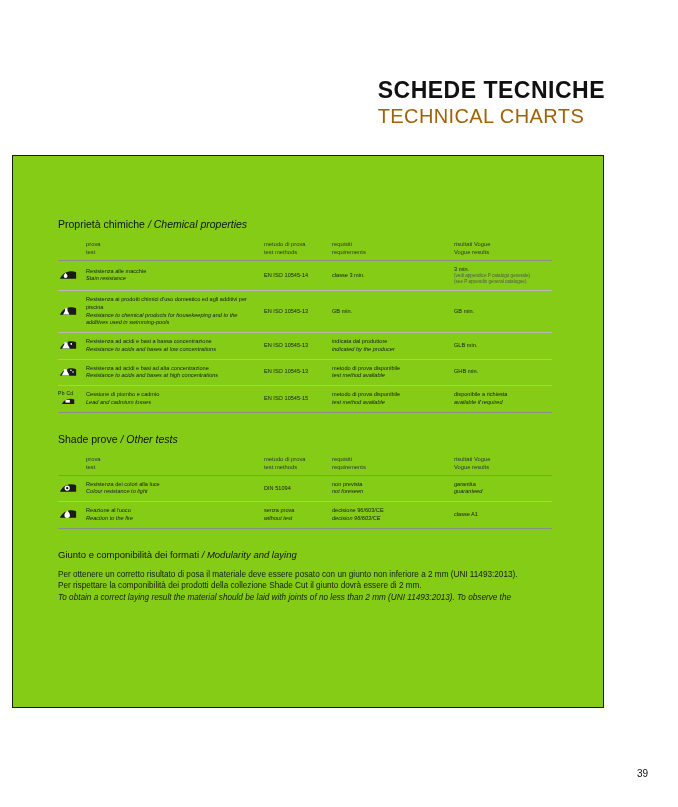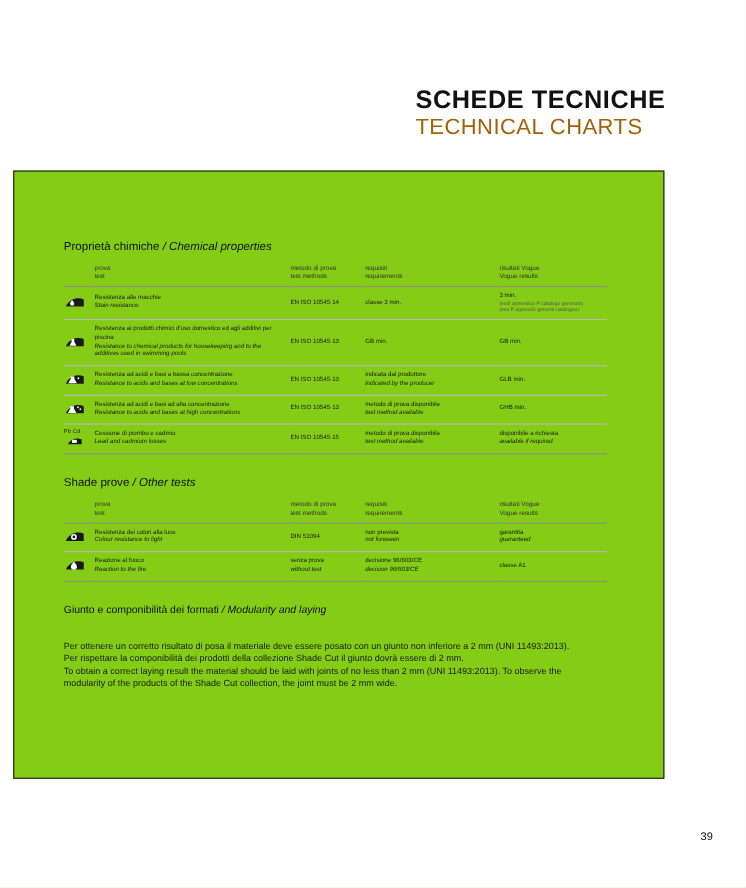--- a/index.html
+++ b/index.html
@@ -124,35 +124,35 @@
   }
 
   
   .para-block {
     margin-top: 20px;
     width: 480px;
   }
   .para-title {
     font-size: 9.5px;
     color: #111;
-    margin-bottom: 22px;
+    margin-bottom: 9px;
   }
   .para-title .it { font-style: italic; }
   .para-line {
     font-size: 8.2px;
     line-height: 1.42;
     color: #1a1a1a;
   }
-  .para-line.it { }
+  .para-line.it { font-style: italic; }
 
   
   .page-number {
     position: absolute;
     right: 30px;
-    bottom: 40px;
+    bottom: 28px;
     font-size: 10px;
     color: #111;
   }
 </style>
 </head>
 <body>
 
 <div class="page-header">
   <div class="title-main">SCHEDE TECNICHE</div>
   <div class="title-sub">TECHNICAL CHARTS</div>
@@ -403,19 +403,18 @@
 
     <div class="para-block">
       <div class="para-title">
         <span>Giunto e componibilità dei formati</span>
         <span class="it">/</span>
         <span class="it">Modularity and laying</span>
       </div>
       <div class="para-line">Per ottenere un corretto risultato di posa il materiale deve essere posato con un giunto non inferiore a 2 mm (UNI 11493:2013).</div>
       <div class="para-line">Per rispettare la componibilità dei prodotti della collezione Shade Cut il giunto dovrà essere di 2 mm.</div>
       <div class="para-line it">To obtain a correct laying result the material should be laid with joints of no less than 2 mm (UNI 11493:2013). To observe the</div>
-      <div class="para-line it">modularity of the products of the Shade Cut collection, the joint must be 2 mm wide.</div>
     </div>
 
   </div>
 </div>
 
 <div class="page-number">39</div>
 
 </body></html>

